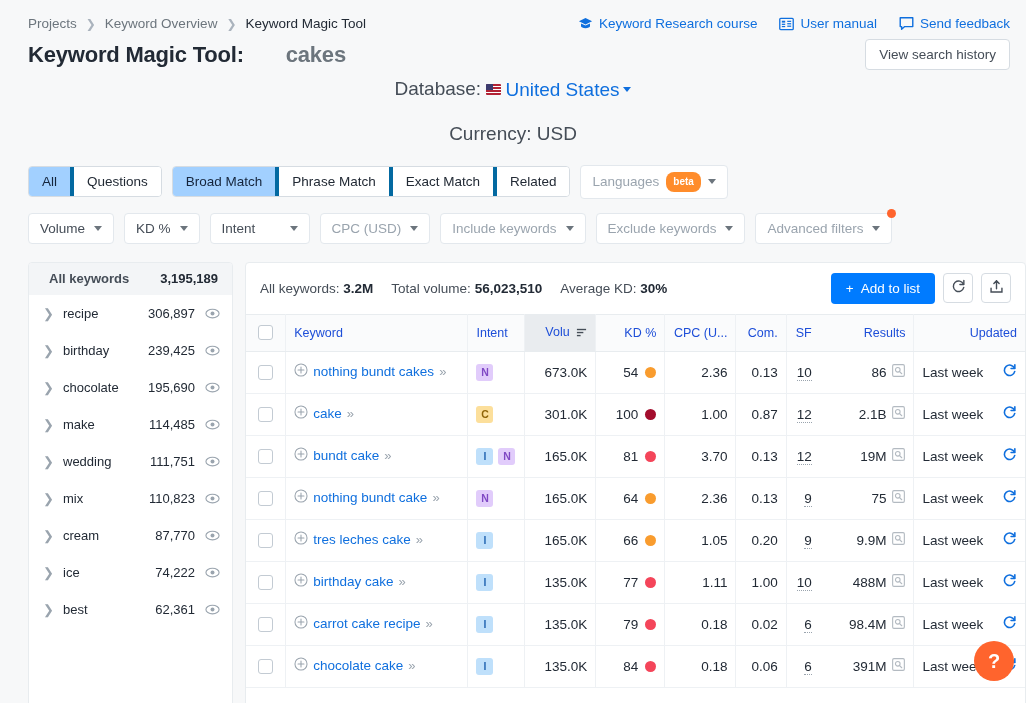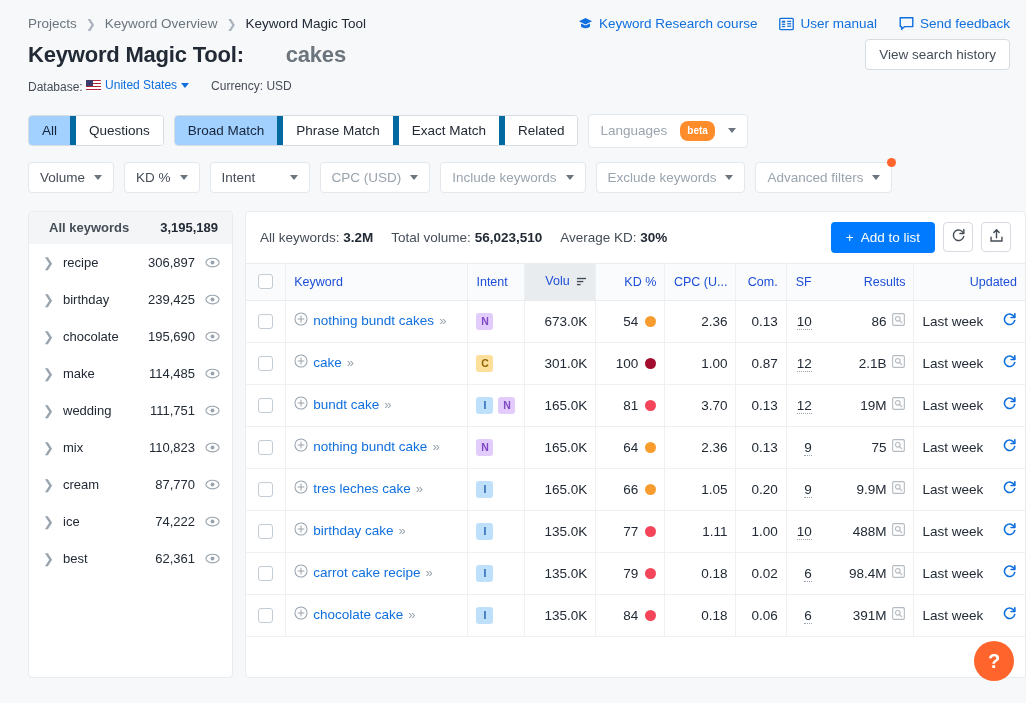--- a/index.html
+++ b/index.html
@@ -27,39 +27,39 @@
   .titlerow { display: flex; align-items: center; padding: 8px 16px 0 28px; }
   .title { font-size: 22px; font-weight: bold; color: #222a35; letter-spacing: -0.2px; }
   .title .kw { color: #6c757d; font-weight: bold; margin-left: 36px; }
   .history-btn {
     margin-left: auto;
     border: 1px solid #d6dce2; background: #fff; border-radius: 4px;
     padding: 7px 13px; font-size: 13.5px; color: #454d57; cursor: pointer;
     font-family: inherit;
   }
 
-  .metarow { display: flex; align-items: center; gap: 22px; padding: 8px 28px 0 28px; font-size: 12px; color: #454d57; }
+  .metarow { display: flex; align-items: center; gap: 22px; padding: 8px 28px 0 28px; font-size: 19px; color: #454d57; flex-direction: column; }
   .metarow .db-link { color: #0f6fde; cursor: pointer; display: inline-flex; align-items: center; gap: 4px; }
   .flag { display: inline-block; width: 15px; height: 11px; border-radius: 1px; position: relative; overflow: hidden; background: #fff; vertical-align: -1px; }
   .flag i { position: absolute; left: 0; right: 0; height: 1.57px; background: #b22234; }
   .flag b { position: absolute; left: 0; top: 0; width: 7px; height: 6.2px; background: #3c3b6e; }
   .caret { width: 0; height: 0; border-left: 4px solid transparent; border-right: 4px solid transparent; border-top: 5px solid #0f6fde; display: inline-block; }
   .caret.grey { border-top-color: #6c757d; }
 
   
   .tabsrow { display: flex; align-items: center; gap: 10px; padding: 20px 28px 0 28px; }
   .tabgroup { display: flex; border: 1px solid #d6dce2; border-radius: 4px; overflow: hidden; background: #fff; }
   .tabgroup .tab {
     padding: 6px 13px; font-size: 13.5px; color: #222a35; cursor: pointer;
-    border-right: 6px solid #0369a1; background: #fff; white-space: nowrap; line-height: 17px;
+    border-right: 4px solid #0369a1; background: #fff; white-space: nowrap; line-height: 17px;
   }
   .tabgroup .tab:last-child { border-right: none; }
   .tabgroup .tab.active { background: #a2d0ff; color: #15253c; }
   .langbox {
-    display: flex; align-items: center; gap: 13px;
+    display: flex; align-items: center; gap: 7px;
     border: 1px solid #e3e8ed; border-radius: 4px; background: #fff;
     padding: 6px 11px; font-size: 13.5px; color: #9aa4ae; cursor: pointer; line-height: 17px;
   }
   .beta { background: #ff8c2b; color: #fff; font-size: 10px; font-weight: bold; border-radius: 8px; padding: 1px 7px 2px; }
 
   
   .filtersrow { display: flex; align-items: center; gap: 10px; padding: 14px 28px 0 28px; position: relative; }
   .filter {
     display: flex; align-items: center; gap: 9px;
     border: 1px solid #e3e8ed; border-radius: 4px; background: #fff;

